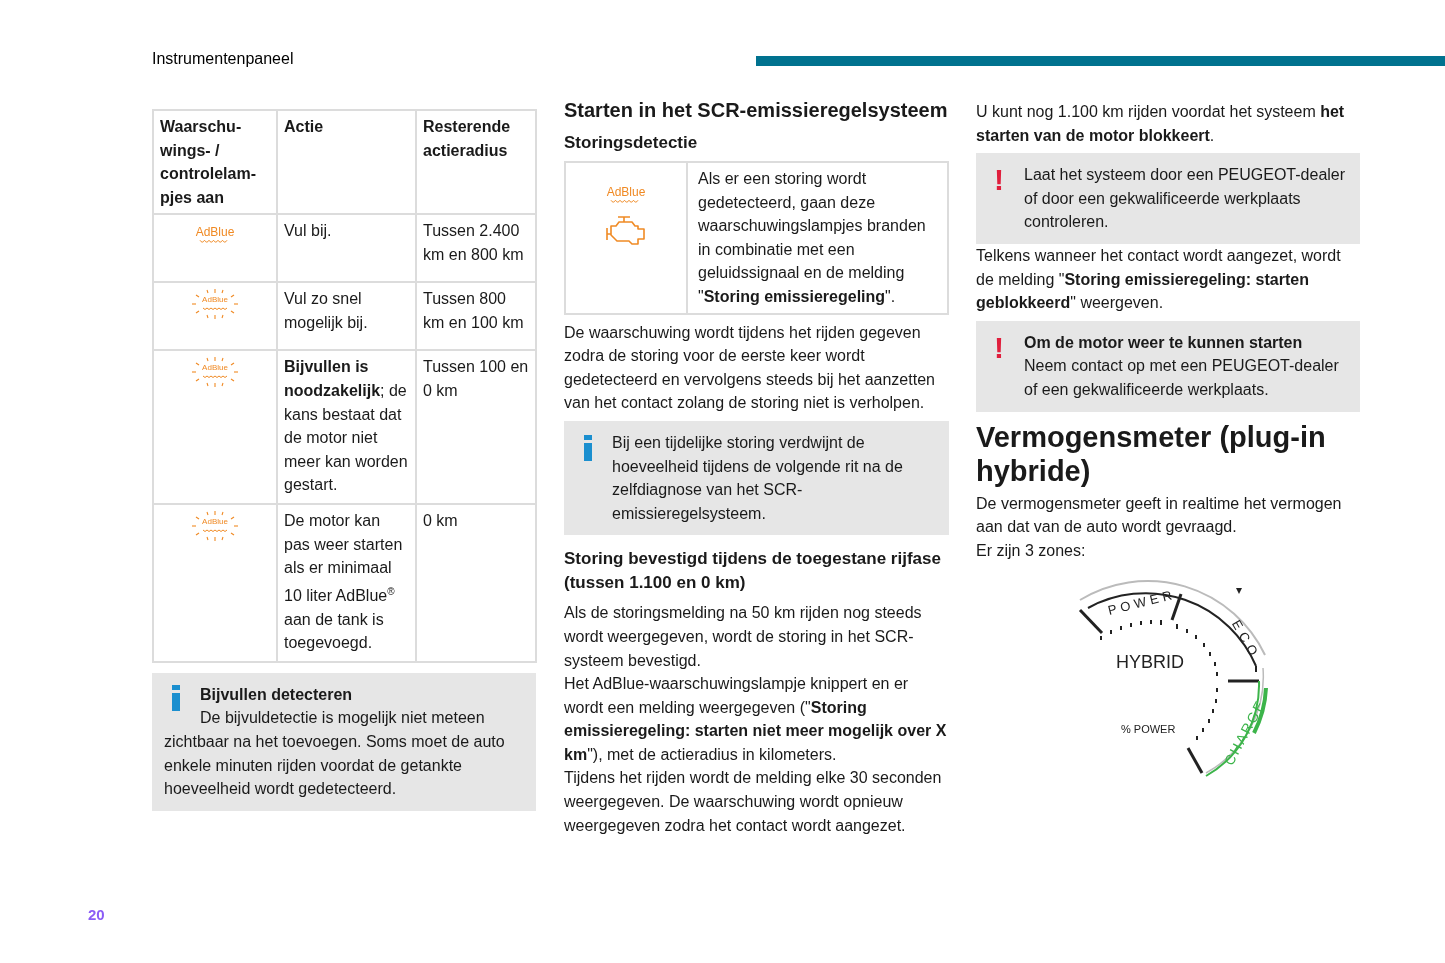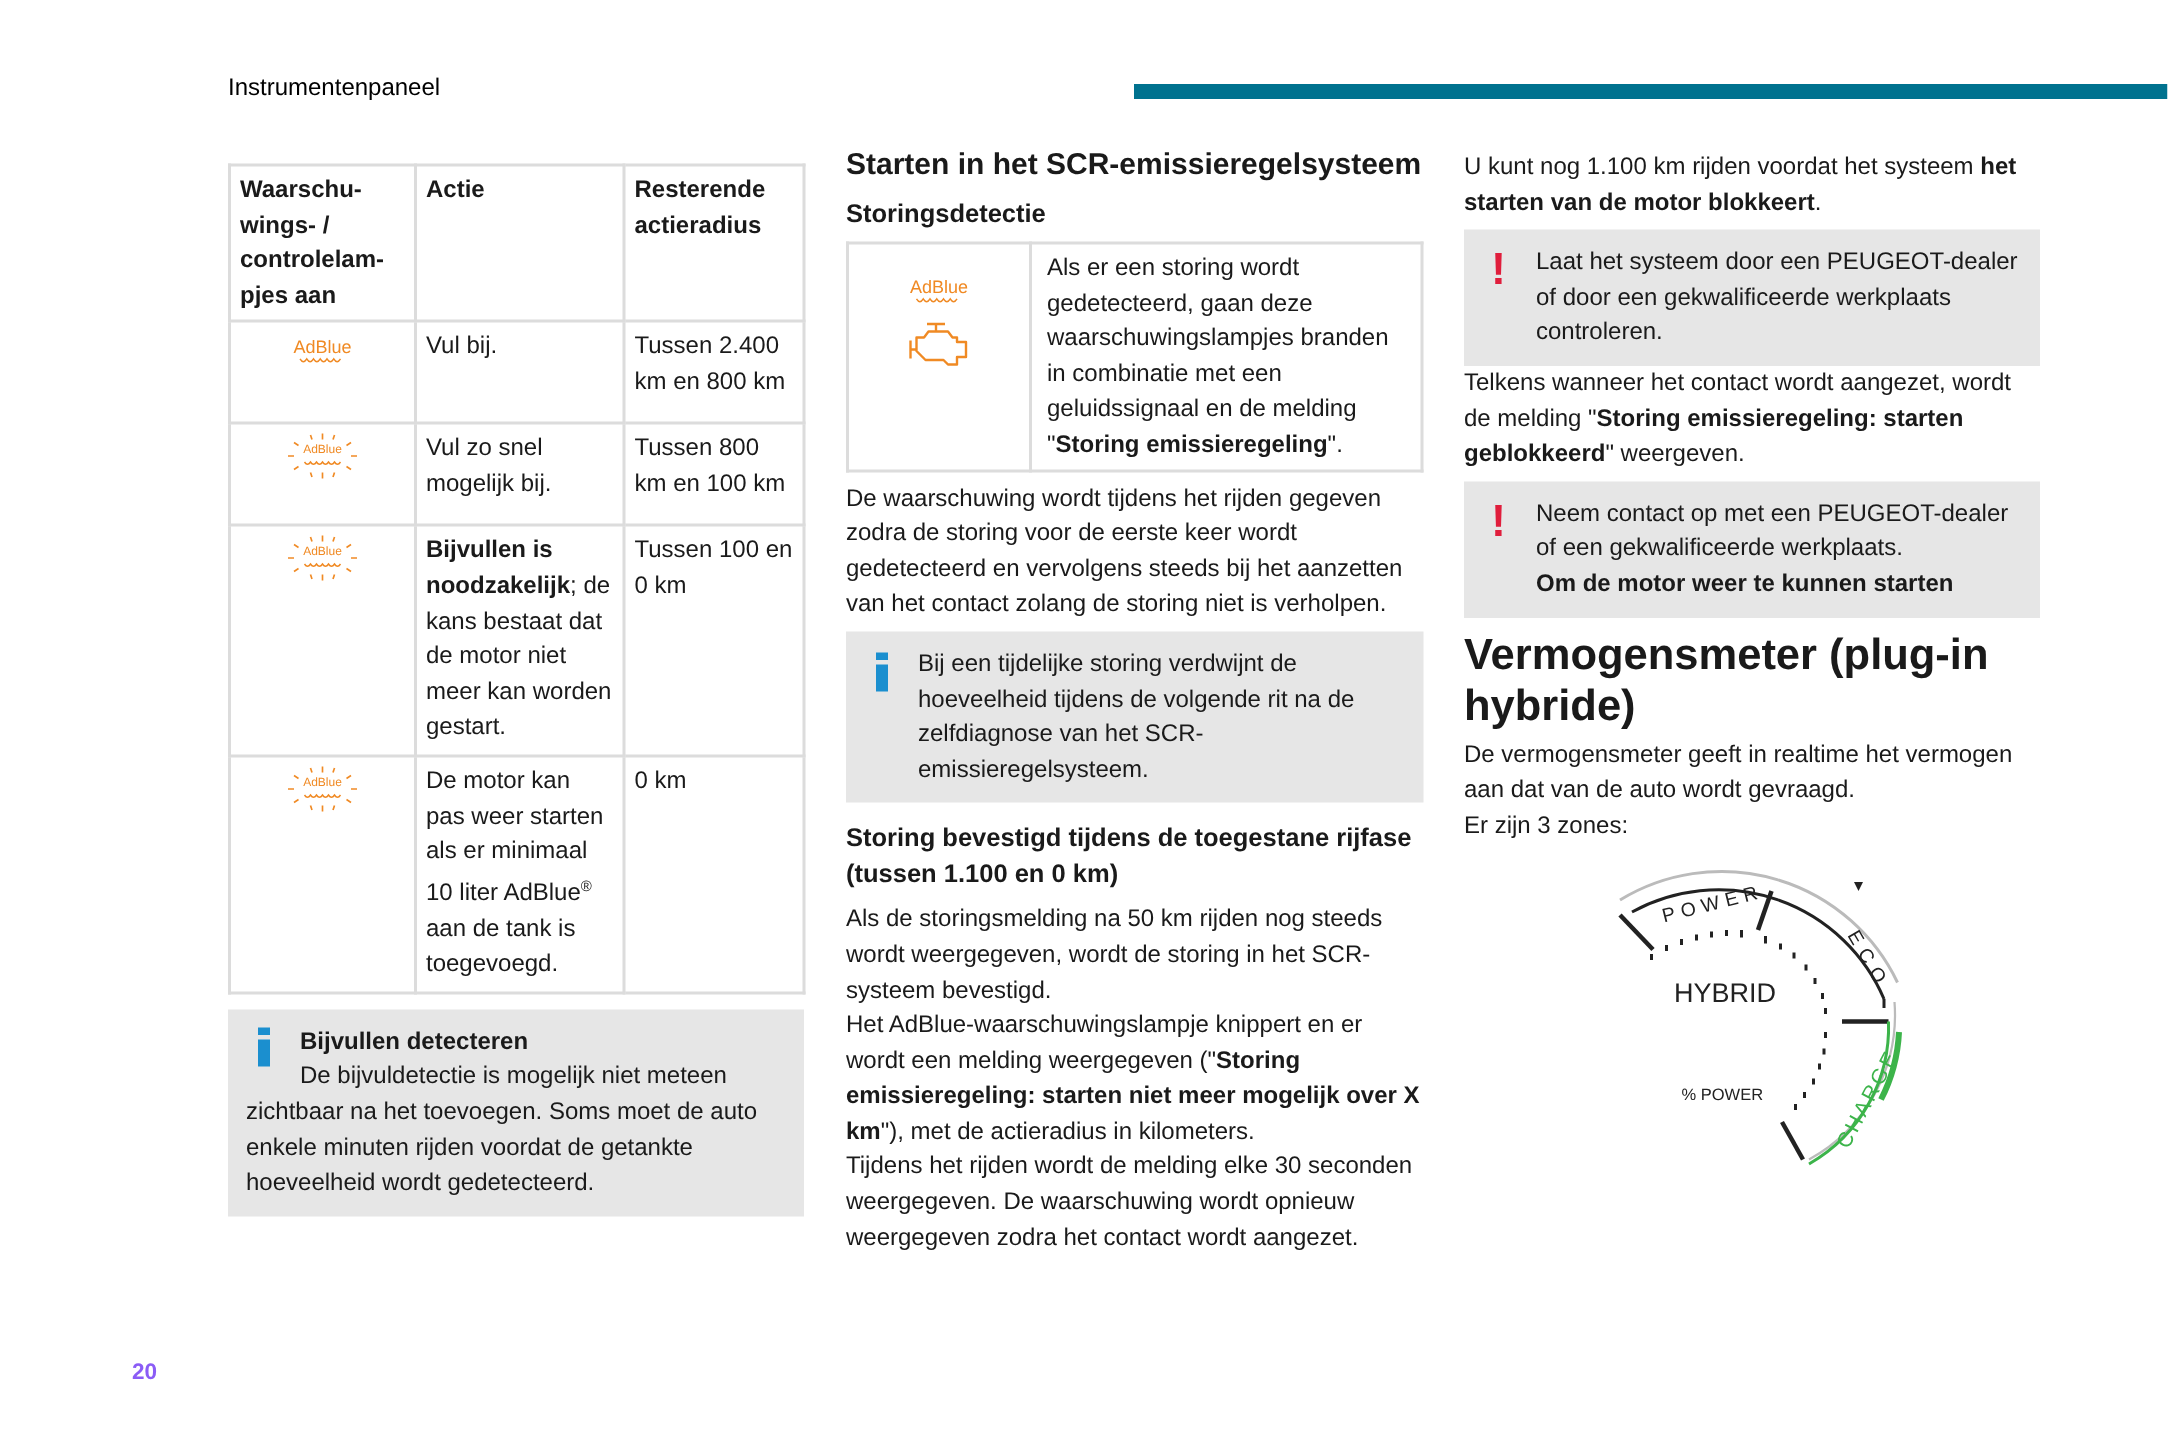--- a/index.html
+++ b/index.html
@@ -192,22 +192,22 @@
 
 <div class="col col3">
   <p><span>U kunt nog 1.100 km rijden voordat het systeem </span><b>het starten van de motor blokkeert</b><span>.</span></p>
   <div class="note" style="margin-top:6px;">
     <span class="ic excl" style="left:18px; top:12px;">!</span>
     <span style="display:block; padding-left:36px;">Laat het systeem door een PEUGEOT-dealer of door een gekwalificeerde werkplaats controleren.</span>
   </div>
   <p><span>Telkens wanneer het contact wordt aangezet, wordt de melding "</span><b>Storing emissieregeling: starten geblokkeerd</b><span>" weergeven.</span></p>
   <div class="note" style="margin-top:6px;">
     <span class="ic excl" style="left:18px; top:12px;">!</span>
+    <span style="display:block; padding-left:36px; font-weight:bold;">Om de motor weer te kunnen starten</span>
     <span style="display:block; padding-left:36px;">Neem contact op met een PEUGEOT-dealer of een gekwalificeerde werkplaats.</span>
-    <span style="display:block; padding-left:36px; font-weight:bold;">Om de motor weer te kunnen starten</span>
   </div>
   <h1 class="big" style="margin-top:8px;">Vermogensmeter (plug-in hybride)</h1>
   <p>De vermogensmeter geeft in realtime het vermogen aan dat van de auto wordt gevraagd.</p>
   <p>Er zijn 3 zones:</p>
 
   <div class="gauge">
     <svg width="220" height="220" viewBox="0 0 220 220">
 
       <path d="M20 40 A130 130 0 0 1 205 95" stroke="#bbb" stroke-width="2" fill="none" transform="translate(-6,-8)"></path>
       <path d="M197 100 A110 110 0 0 1 140 205" stroke="#bbb" stroke-width="1.5" fill="none"></path>

